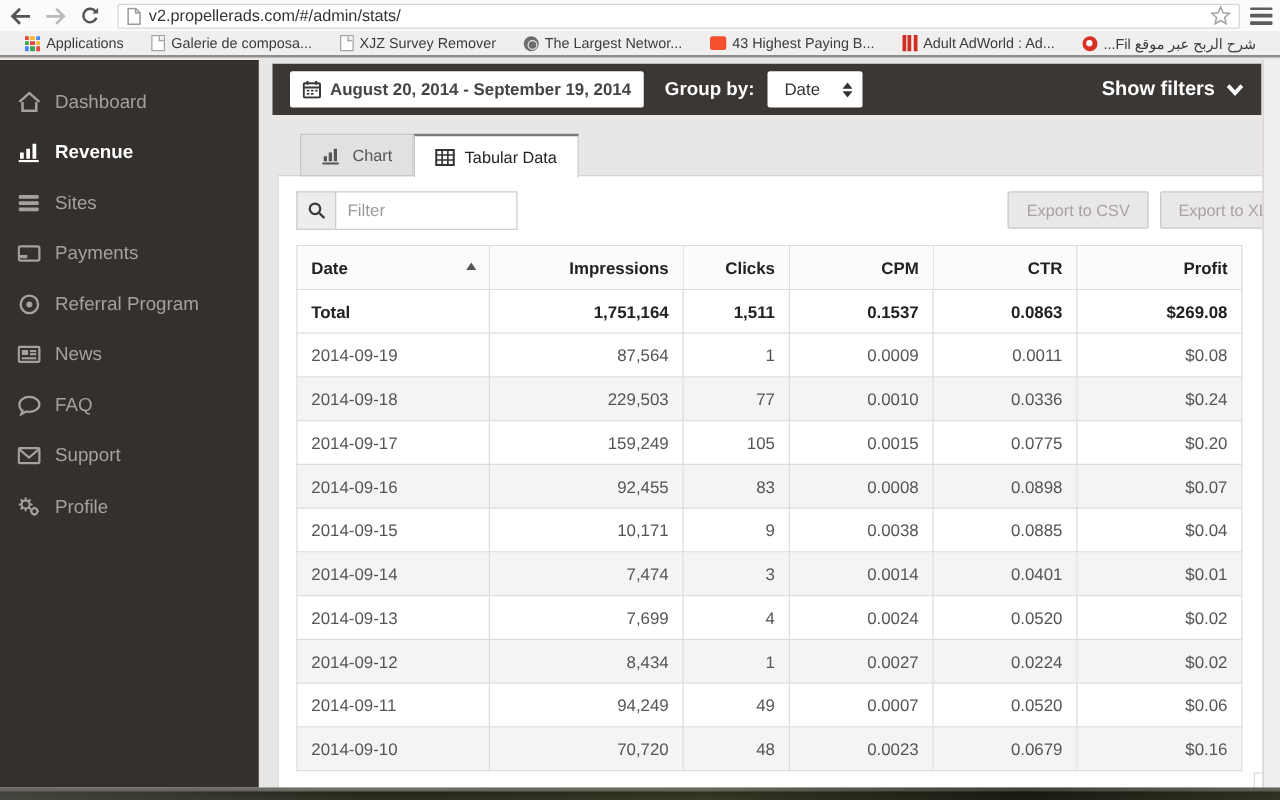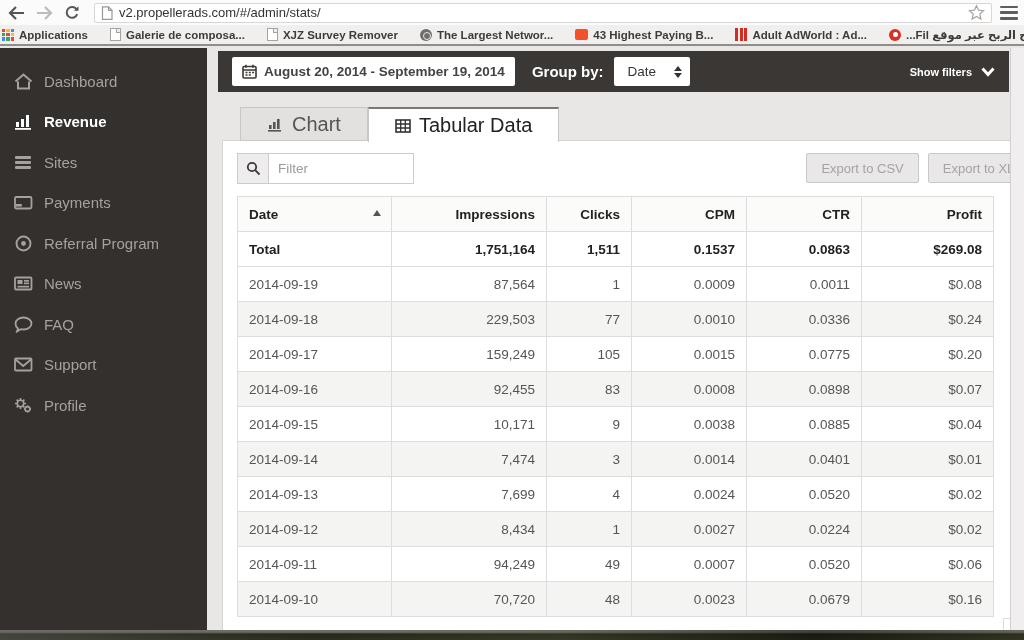--- a/index.html
+++ b/index.html
@@ -7,21 +7,21 @@
   .stage { position:relative; width:1024px; height:640px; overflow:hidden; background:#e9e7e5; }
 
   
   .chrome-top { position:absolute; left:0; top:0; width:1024px; height:25px; background:#fbfbfb; display:flex; align-items:center; }
   .nav-btn { width:24px; height:22px; display:flex; align-items:center; justify-content:center; margin-left:4px; cursor:pointer; }
   .omnibox { position:relative; height:20px; flex:1; margin:0 6px 0 10px; background:#fff; border:1px solid #d9d7d6; border-radius:2px; display:flex; align-items:center; padding:0 6px; }
   .omnibox .url { font-size:13px; color:#333; margin-left:6px; flex:1; white-space:nowrap; overflow:hidden; }
   .hamburger { width:18px; height:14px; margin:0 6px 0 2px; display:flex; flex-direction:column; justify-content:space-between; cursor:pointer; }
   .hamburger span { display:block; height:2.5px; background:#5d5d5d; border-radius:1px; }
 
-  .bookmarks { position:absolute; left:0; top:25px; width:1024px; height:21px; background:#f1efee; border-bottom:2px solid #8f8d8b; display:flex; align-items:center; padding-left:2px; gap:22px; overflow:hidden;font-weight:bold; }
+  .bookmarks { position:absolute; left:0; top:25px; width:1024px; height:21px; background:#f1efee; border-bottom:2px solid #8f8d8b; display:flex; align-items:center; padding-left:20px; gap:22px; overflow:hidden; }
   .bm { display:flex; align-items:center; gap:5px; font-size:11.5px; color:#3c3c3c; white-space:nowrap; cursor:pointer; }
   .apps-grid { width:12px; height:12px; display:grid; grid-template-columns:repeat(3,1fr); gap:1px; }
   .apps-grid i { display:block; }
   .fav-page { width:11px; height:13px; border:1px solid #a3a3a3; background:#fff; position:relative; }
   .fav-page:after { content:""; position:absolute; right:0; top:0; width:3px; height:3px; background:#f1efee; border-left:1px solid #a3a3a3; border-bottom:1px solid #a3a3a3; }
   .fav-globe { width:12px; height:12px; border-radius:50%; background:#6d6d6d; position:relative; }
   .fav-globe:after { content:""; position:absolute; left:3px; top:3px; width:6px; height:6px; border-radius:50%; border:1.5px solid #e9e9e9; }
   .fav-orange { width:13px; height:11px; background:#f4502c; border-radius:2px; position:relative; }
   .fav-orange:after { content:""; position:absolute; left:2px; bottom:-3px; border:3px solid transparent; border-top-color:#f4502c; }
   .fav-stripes { width:12px; height:13px; display:flex; gap:1.5px; }
@@ -38,25 +38,25 @@
   .topbar { position:absolute; left:218px; top:51px; width:791px; height:41px; background:#3b3734; display:flex; align-items:center; padding:0 14px; }
   .daterange { height:29px; background:#fff; border-radius:2px; display:flex; align-items:center; gap:7px; padding:0 10px; font-size:13.5px; font-weight:600; color:#444; cursor:pointer; }
   .groupby-label { color:#fff; font-size:15px; font-weight:600; margin-left:17px; }
   .gb-select { margin-left:10px; width:76px; height:29px; background:#fff; border-radius:2px; display:flex; align-items:center; padding:0 8px 0 14px; font-size:13.5px; color:#333; cursor:pointer; }
   .gb-select .txt { flex:1; }
   .spinner { display:flex; flex-direction:column; gap:2px; align-items:center; }
   .spinner b { width:0; height:0; border-left:4px solid transparent; border-right:4px solid transparent; }
   .spinner b.up { border-bottom:5px solid #333; }
   .spinner b.dn { border-top:5px solid #333; }
   .tb-spacer { flex:1; }
-  .show-filters { display:flex; align-items:center; gap:9px; color:#fff; font-size:11px; font-weight:600; cursor:pointer; }
+  .show-filters { display:flex; align-items:center; gap:9px; color:#fff; font-size:16px; font-weight:600; cursor:pointer; }
 
   
   .tabs { position:absolute; left:240px; top:107px; height:34px; display:flex; z-index:3; }
-  .tab { height:34px; display:flex; align-items:center; gap:8px; padding:0 26px; font-size:20px; cursor:pointer; }
+  .tab { height:34px; display:flex; align-items:center; gap:8px; padding:0 16px; font-size:13px; cursor:pointer; }
   .tab.inactive { background:#e3e1e0; border:1px solid #c9c7c5; color:#555; }
   .tab.active { background:#fff; border:1px solid #c9c7c5; border-bottom:none; border-top:2px solid #7a7876; color:#222; font-weight:400; height:35px; }
 
   .panel { position:absolute; left:222px; top:140px; width:890px; height:492px; background:#fff; border:1px solid #d6d4d2; z-index:2; }
   .filter-group { position:absolute; left:14px; top:12px; display:flex; }
   .filter-addon { width:31px; height:31px; background:#eeecec; border:1px solid #cccccc; border-right:none; display:flex; align-items:center; justify-content:center; }
   .filter-input { width:146px; height:31px; border:1px solid #cccccc; font-size:13.5px; padding:0 9px; color:#333; outline:none; font-family:inherit; }
   .filter-input::placeholder { color:#9d9a98; }
   .toolbar-right { position:absolute; right:14px; top:12px; display:flex; gap:9px; }
   .btn-export { height:30px; padding:0 14px; background:#e9e7e7; border:1px solid #c9c7c7; border-radius:2px; color:#a6a3a1; font-size:13px; font-family:inherit; cursor:pointer; }

